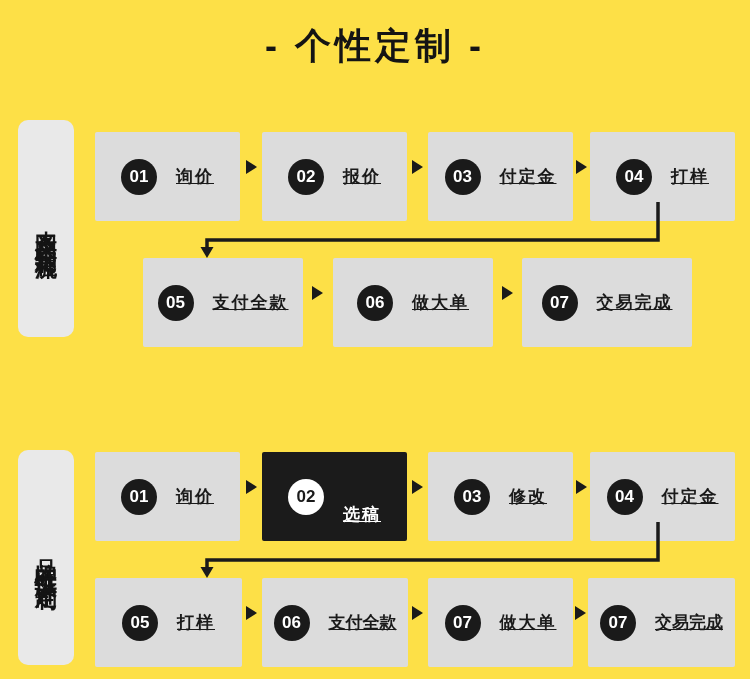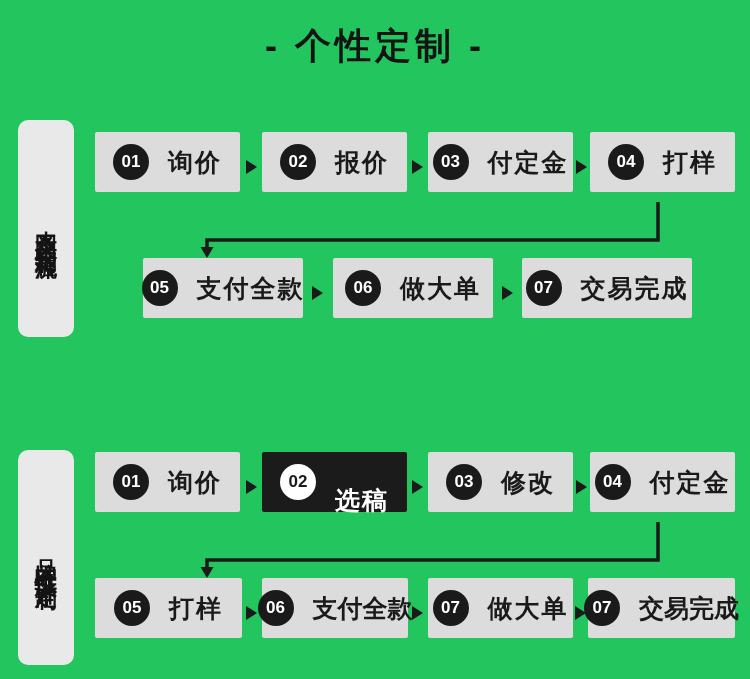--- a/index.html
+++ b/index.html
@@ -1,41 +1,41 @@
 <!DOCTYPE html>
 <html><head>
 <meta charset="utf-8">
 <style>
   html,body{margin:0;padding:0;background:#fff;}
   #stage{
-    position:relative;width:750px;height:679px;background:#22c55e;overflow:hidden;
+    position:relative;width:750px;height:679px;background:#fde047;overflow:hidden;
     font-family:"Liberation Sans","DejaVu Sans",sans-serif;color:#1a1a1a;
   }
   .title{
     position:absolute;left:0;top:22px;width:750px;text-align:center;
     font-size:36px;font-weight:800;letter-spacing:4px;color:#141414;
   }
   .vlabel{
     position:absolute;width:56px;background:#e9e9e9;border-radius:10px;
     display:flex;align-items:center;justify-content:center;
   }
   .vlabel .vtxt{
     writing-mode:vertical-rl;text-orientation:upright;
     font-size:22px;font-weight:800;letter-spacing:4px;color:#141414;line-height:1;
   }
   .box{
-    position:absolute;height:60px;background:#dcdcdc;border-radius:2px;
+    position:absolute;height:89px;background:#dcdcdc;border-radius:2px;
     display:flex;align-items:center;justify-content:center;gap:19px;white-space:nowrap;
   }
   .box .num{
     width:36px;height:36px;border-radius:50%;background:#1a1a1a;color:#ffffff;
     display:flex;align-items:center;justify-content:center;
     font-size:17px;font-weight:800;flex:0 0 auto;letter-spacing:0;
   }
-  .box .txt{font-size:25px;font-weight:800;letter-spacing:2px;color:#1a1a1a;}
+  .box .txt{font-size:17px;font-weight:800;letter-spacing:2px;color:#1a1a1a;text-decoration:underline;}
   .box.dark{background:#1b1b1b;}
   .box.dark .num{background:#ffffff;color:#1a1a1a;}
   .box.dark .txt{color:#ffffff;margin-top:36px;}
   .arr{
     position:absolute;width:0;height:0;
     border-left:11px solid #1a1a1a;border-top:7px solid transparent;border-bottom:7px solid transparent;
   }
   .overlay{position:absolute;left:0;top:0;pointer-events:none;}
 </style>
 </head>

